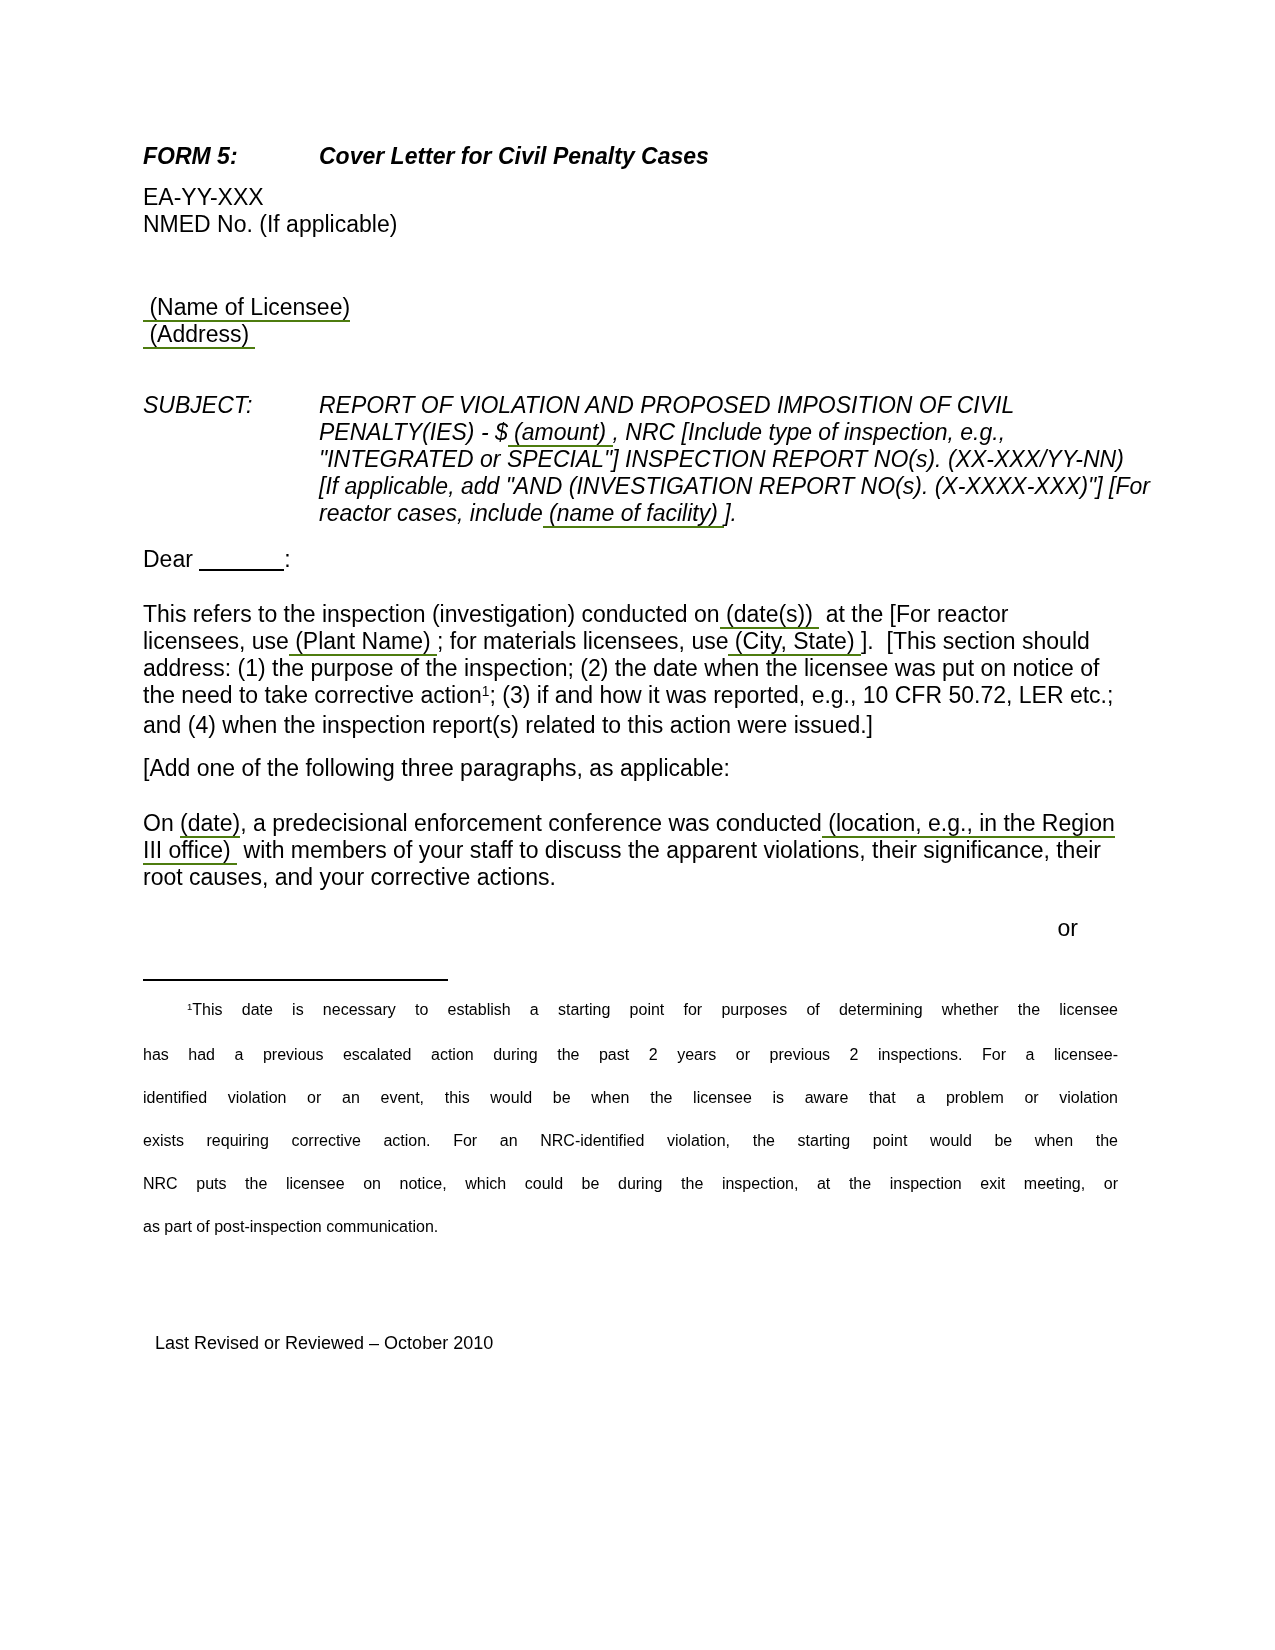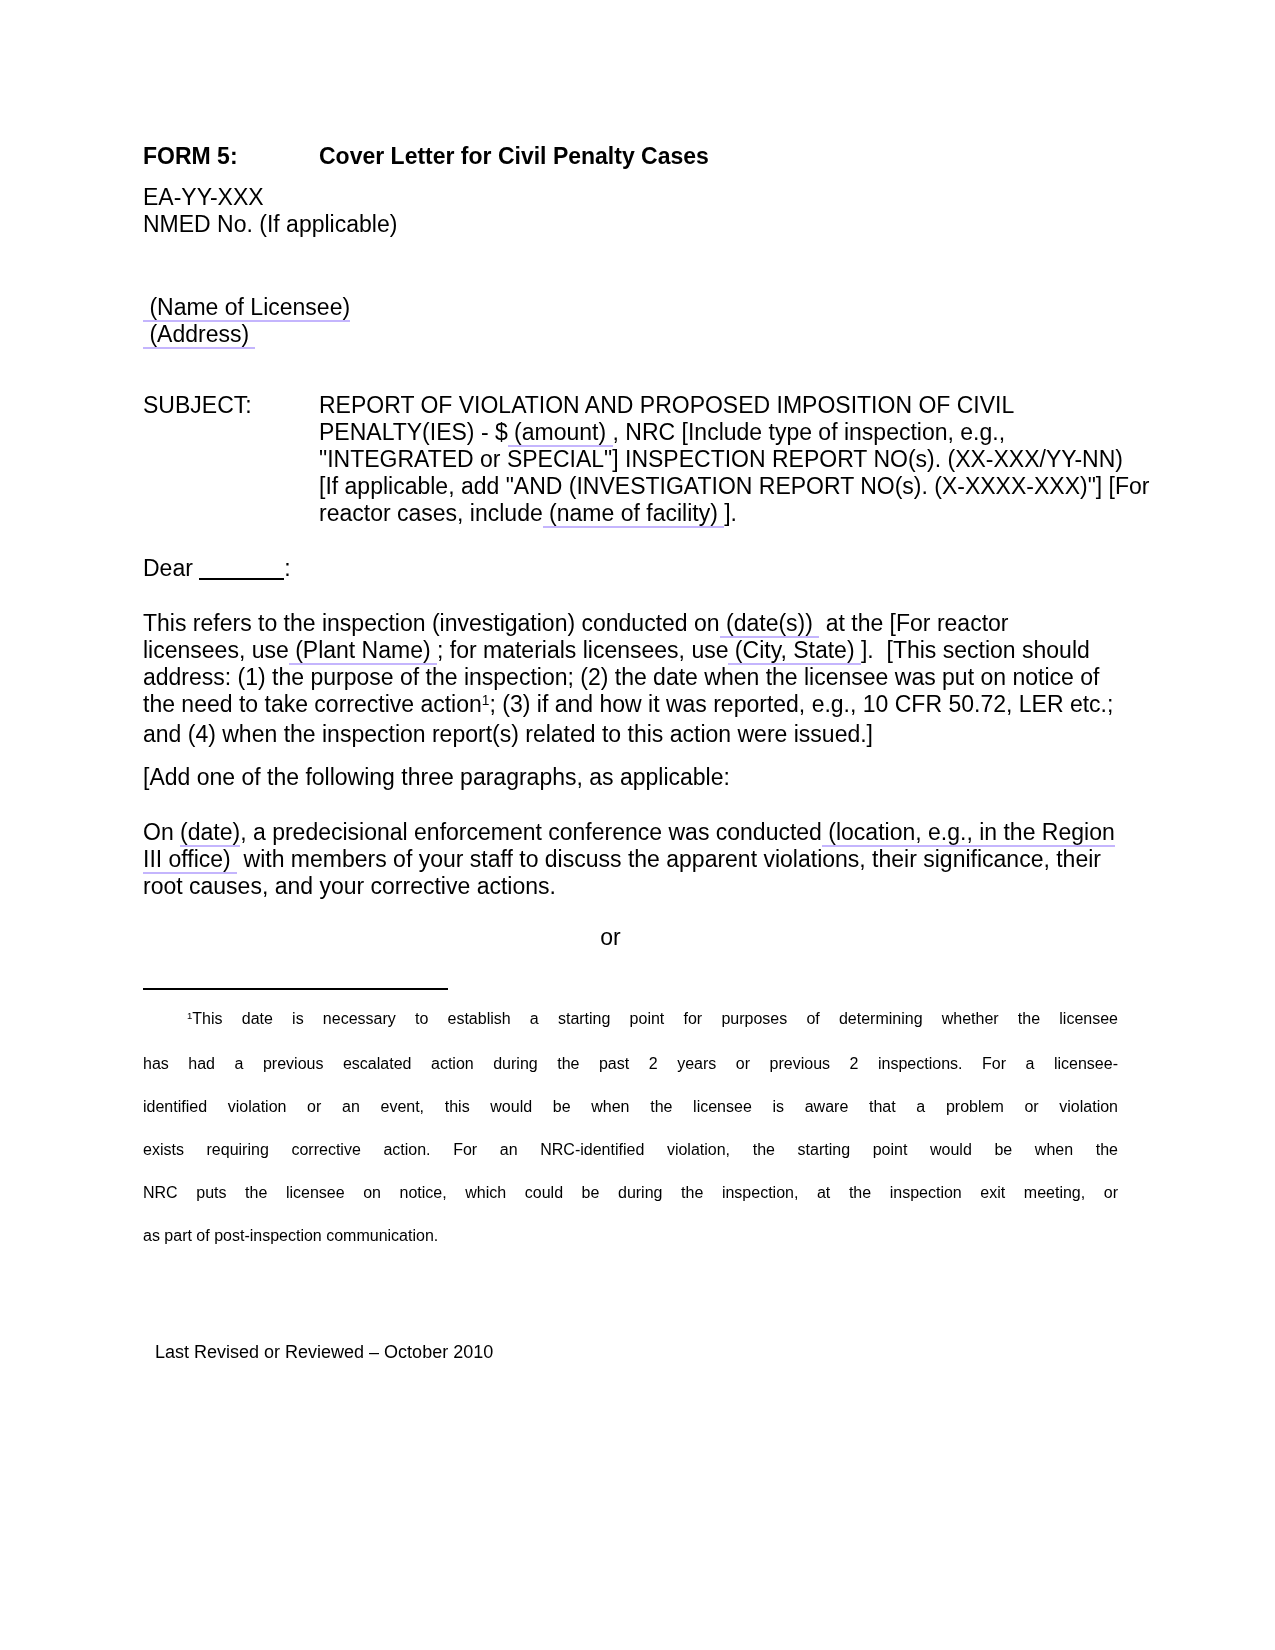--- a/index.html
+++ b/index.html
@@ -10,28 +10,28 @@
     margin:0 auto;
     font-family:"Liberation Sans","DejaVu Sans",sans-serif;
     color:#000;
     overflow:hidden;
   }
   .content{
     position:absolute;left:143px;top:0;width:935px;
     font-size:23px;line-height:27px;
   }
   .line{white-space:pre;}
-  .u{border-bottom:2px solid #c4b5fd;}
+  .u{border-bottom:2px solid #4d7c0f;}
   .sup{font-size:60%;position:relative;top:-0.5em;}
-  .row{display:flex;align-items:flex-start;}
+  .row{display:flex;align-items:flex-start;font-style:italic;}
   .row-label{flex:0 0 144px;width:144px;}
   .row-body{flex:1 1 auto;margin-left:32px;}
   .bold{font-weight:bold;}
   .blank{display:inline-block;width:85px;height:2px;background:#000;vertical-align:-4px;}
-  .or-line{text-align:center;}
+  .or-line{text-align:right;}
   .fn-sep{width:305px;height:0;border-top:2px solid #000;}
   .footnote{width:975px;font-size:16px;}
   .fn-line{line-height:43px;text-align:justify;text-align-last:justify;white-space:normal;}
   .fn-first{text-indent:44px;}
   .fn-last{text-align-last:left;}
   .footer-line{font-size:18px;line-height:27px;margin-left:12px;}
 </style>
 </head>
 <body>
 
@@ -57,21 +57,21 @@
       <div class="row-label">SUBJECT:</div>
       <div class="row-body">
           <div class="line"><span>REPORT OF VIOLATION AND PROPOSED IMPOSITION OF CIVIL</span></div>
           <div class="line"><span>PENALTY(IES) - $</span><span class="u"> (amount) </span><span>, NRC [Include type of inspection, e.g.,</span></div>
           <div class="line"><span>"INTEGRATED or SPECIAL"] INSPECTION REPORT NO(s). (XX-XXX/YY-NN)</span></div>
           <div class="line"><span>[If applicable, add "AND (INVESTIGATION REPORT NO(s). (X-XXXX-XXX)"] [For</span></div>
           <div class="line"><span>reactor cases, include</span><span class="u"> (name of facility) </span><span>].</span></div>
         </div>
     </div>
 
-    <div class="line" style="margin-top:28px"><span>Dear</span><span> </span><span class="blank"></span><span>:</span></div>
+    <div class="line" style="margin-top:19px"><span>Dear</span><span> </span><span class="blank"></span><span>:</span></div>
 
     <div style="margin-top:28px">
         <div class="line"><span>This refers to the inspection (investigation) conducted on</span><span class="u"> (date(s)) </span><span> at the [For reactor</span></div>
         <div class="line"><span>licensees, use</span><span class="u"> (Plant Name) </span><span>; for materials licensees, use</span><span class="u"> (City, State) </span><span>].  [This section should</span></div>
         <div class="line"><span>address: (1) the purpose of the inspection; (2) the date when the licensee was put on notice of</span></div>
         <div class="line"><span>the need to take corrective action</span><span class="sup">1</span><span>; (3) if and how it was reported, e.g., 10 CFR 50.72, LER etc.;</span></div>
         <div class="line"><span>and (4) when the inspection report(s) related to this action were issued.]</span></div>
       </div>
 
     <div class="line" style="margin-top:16px">[Add one of the following three paragraphs, as applicable:</div>

